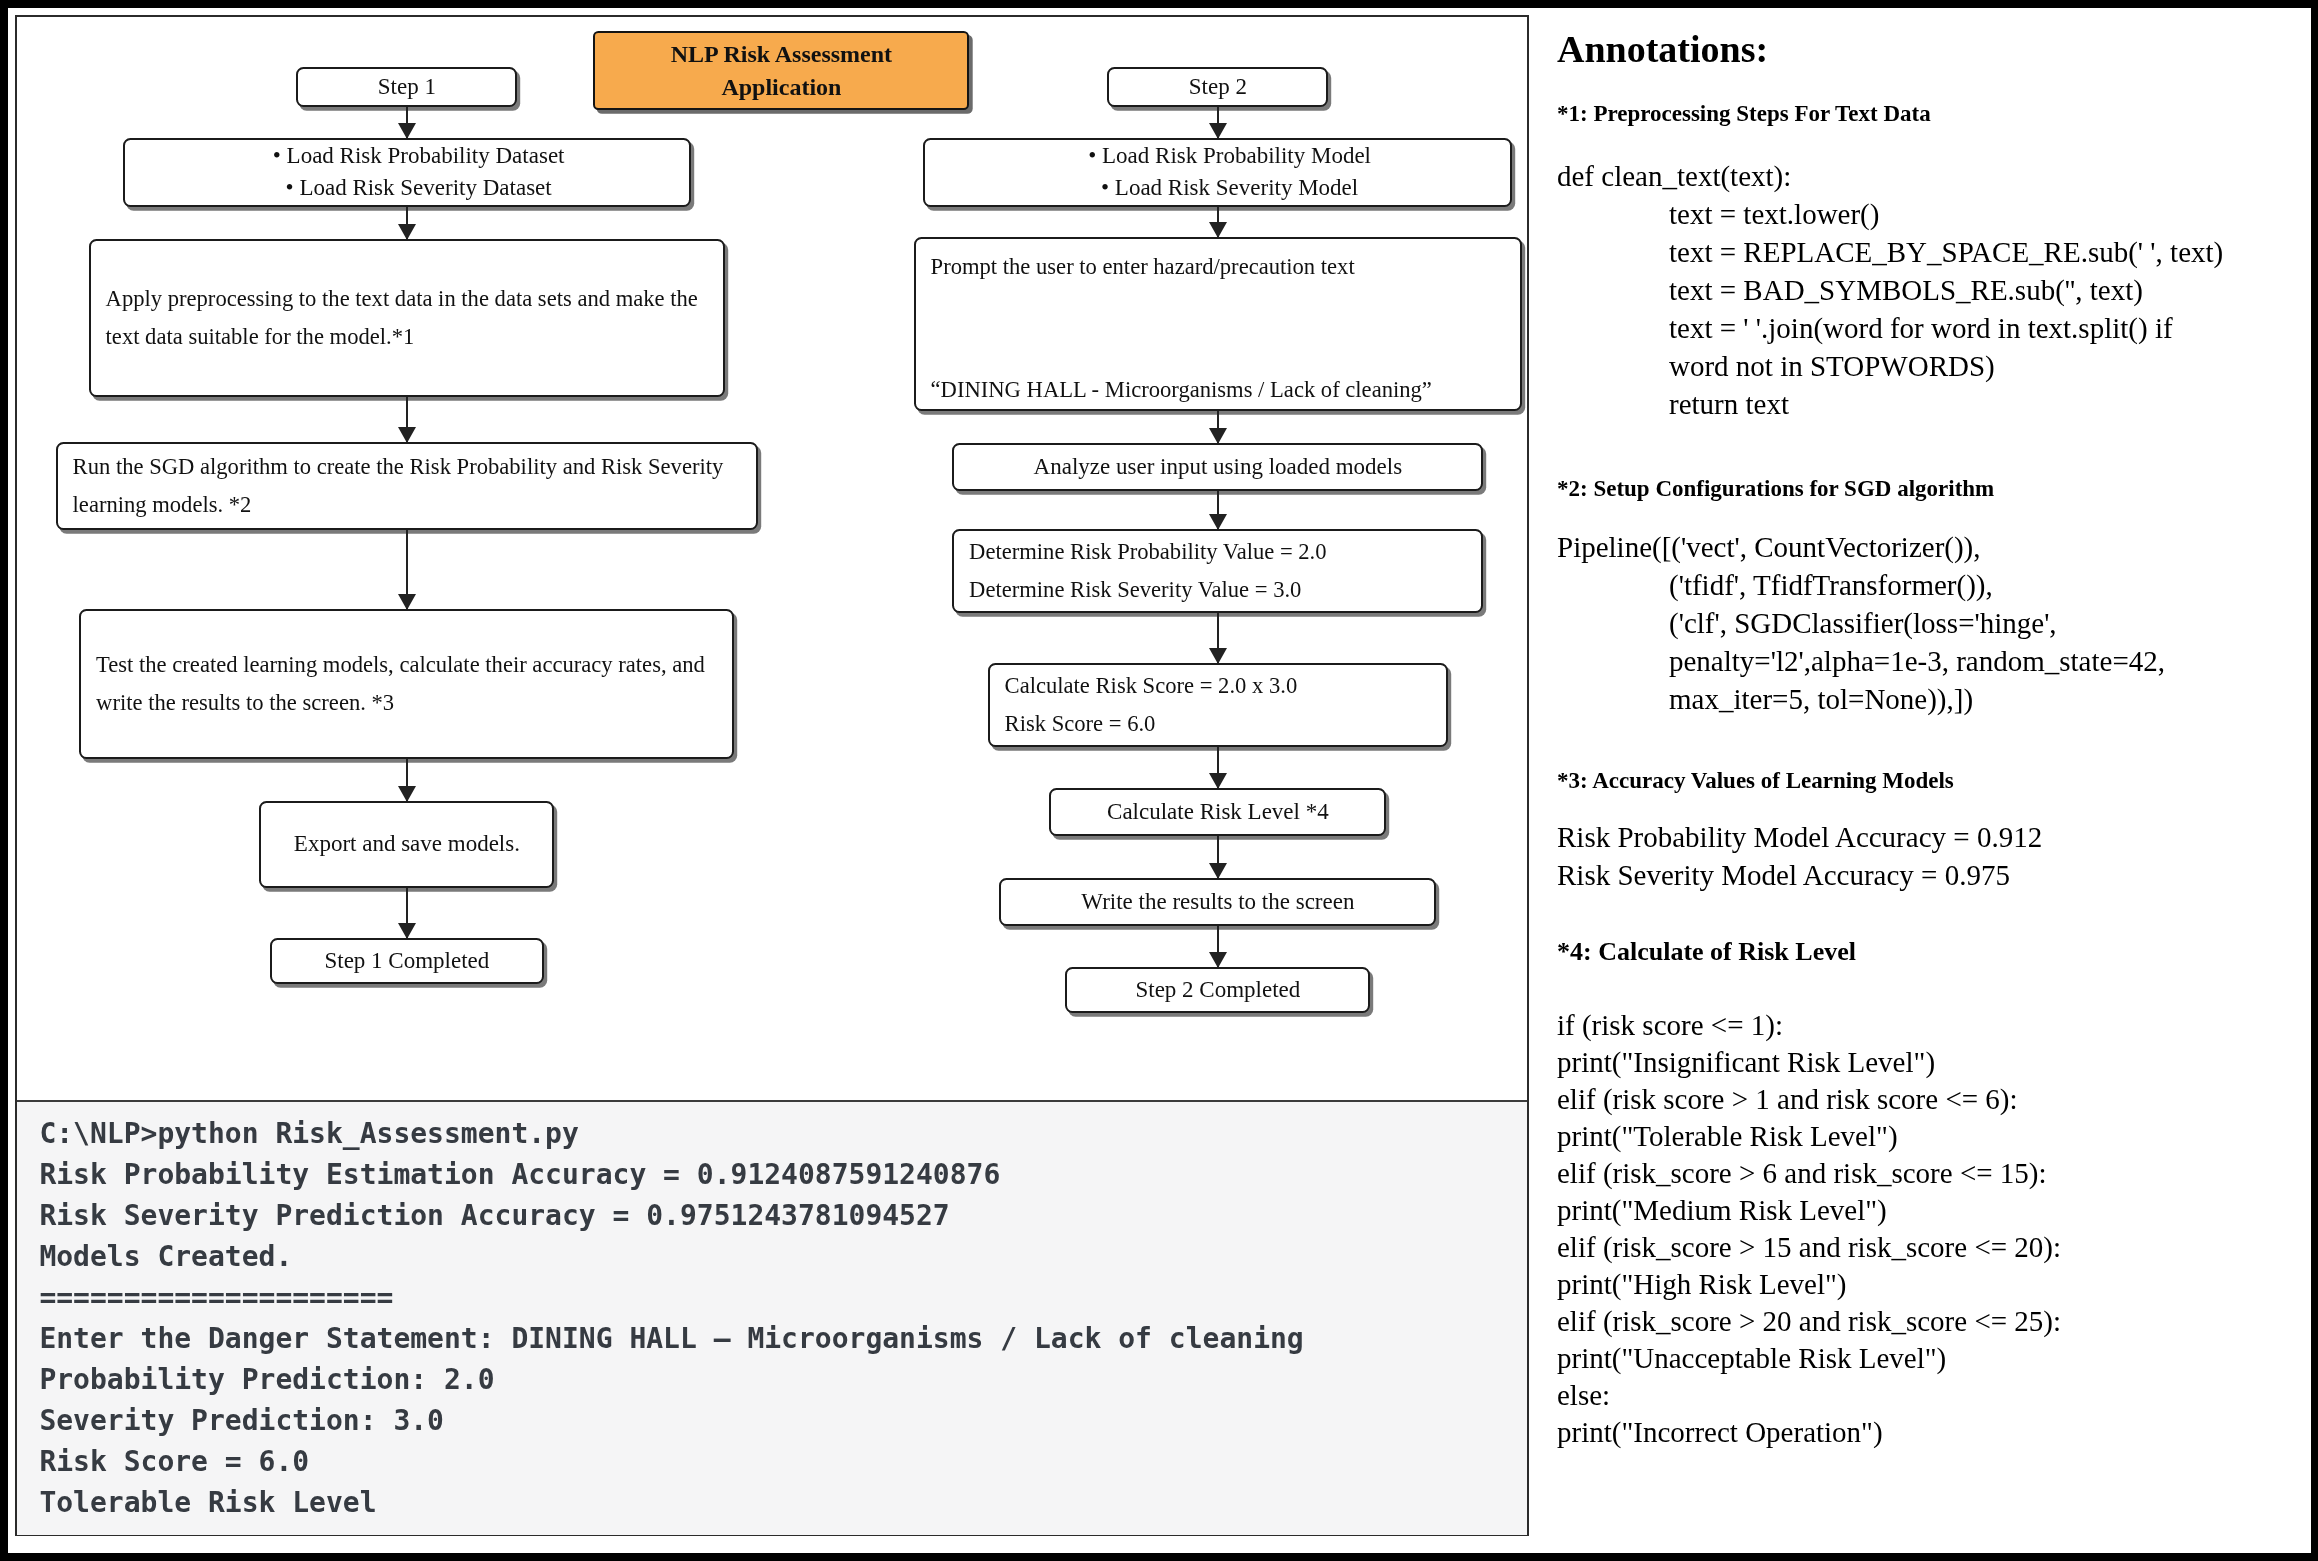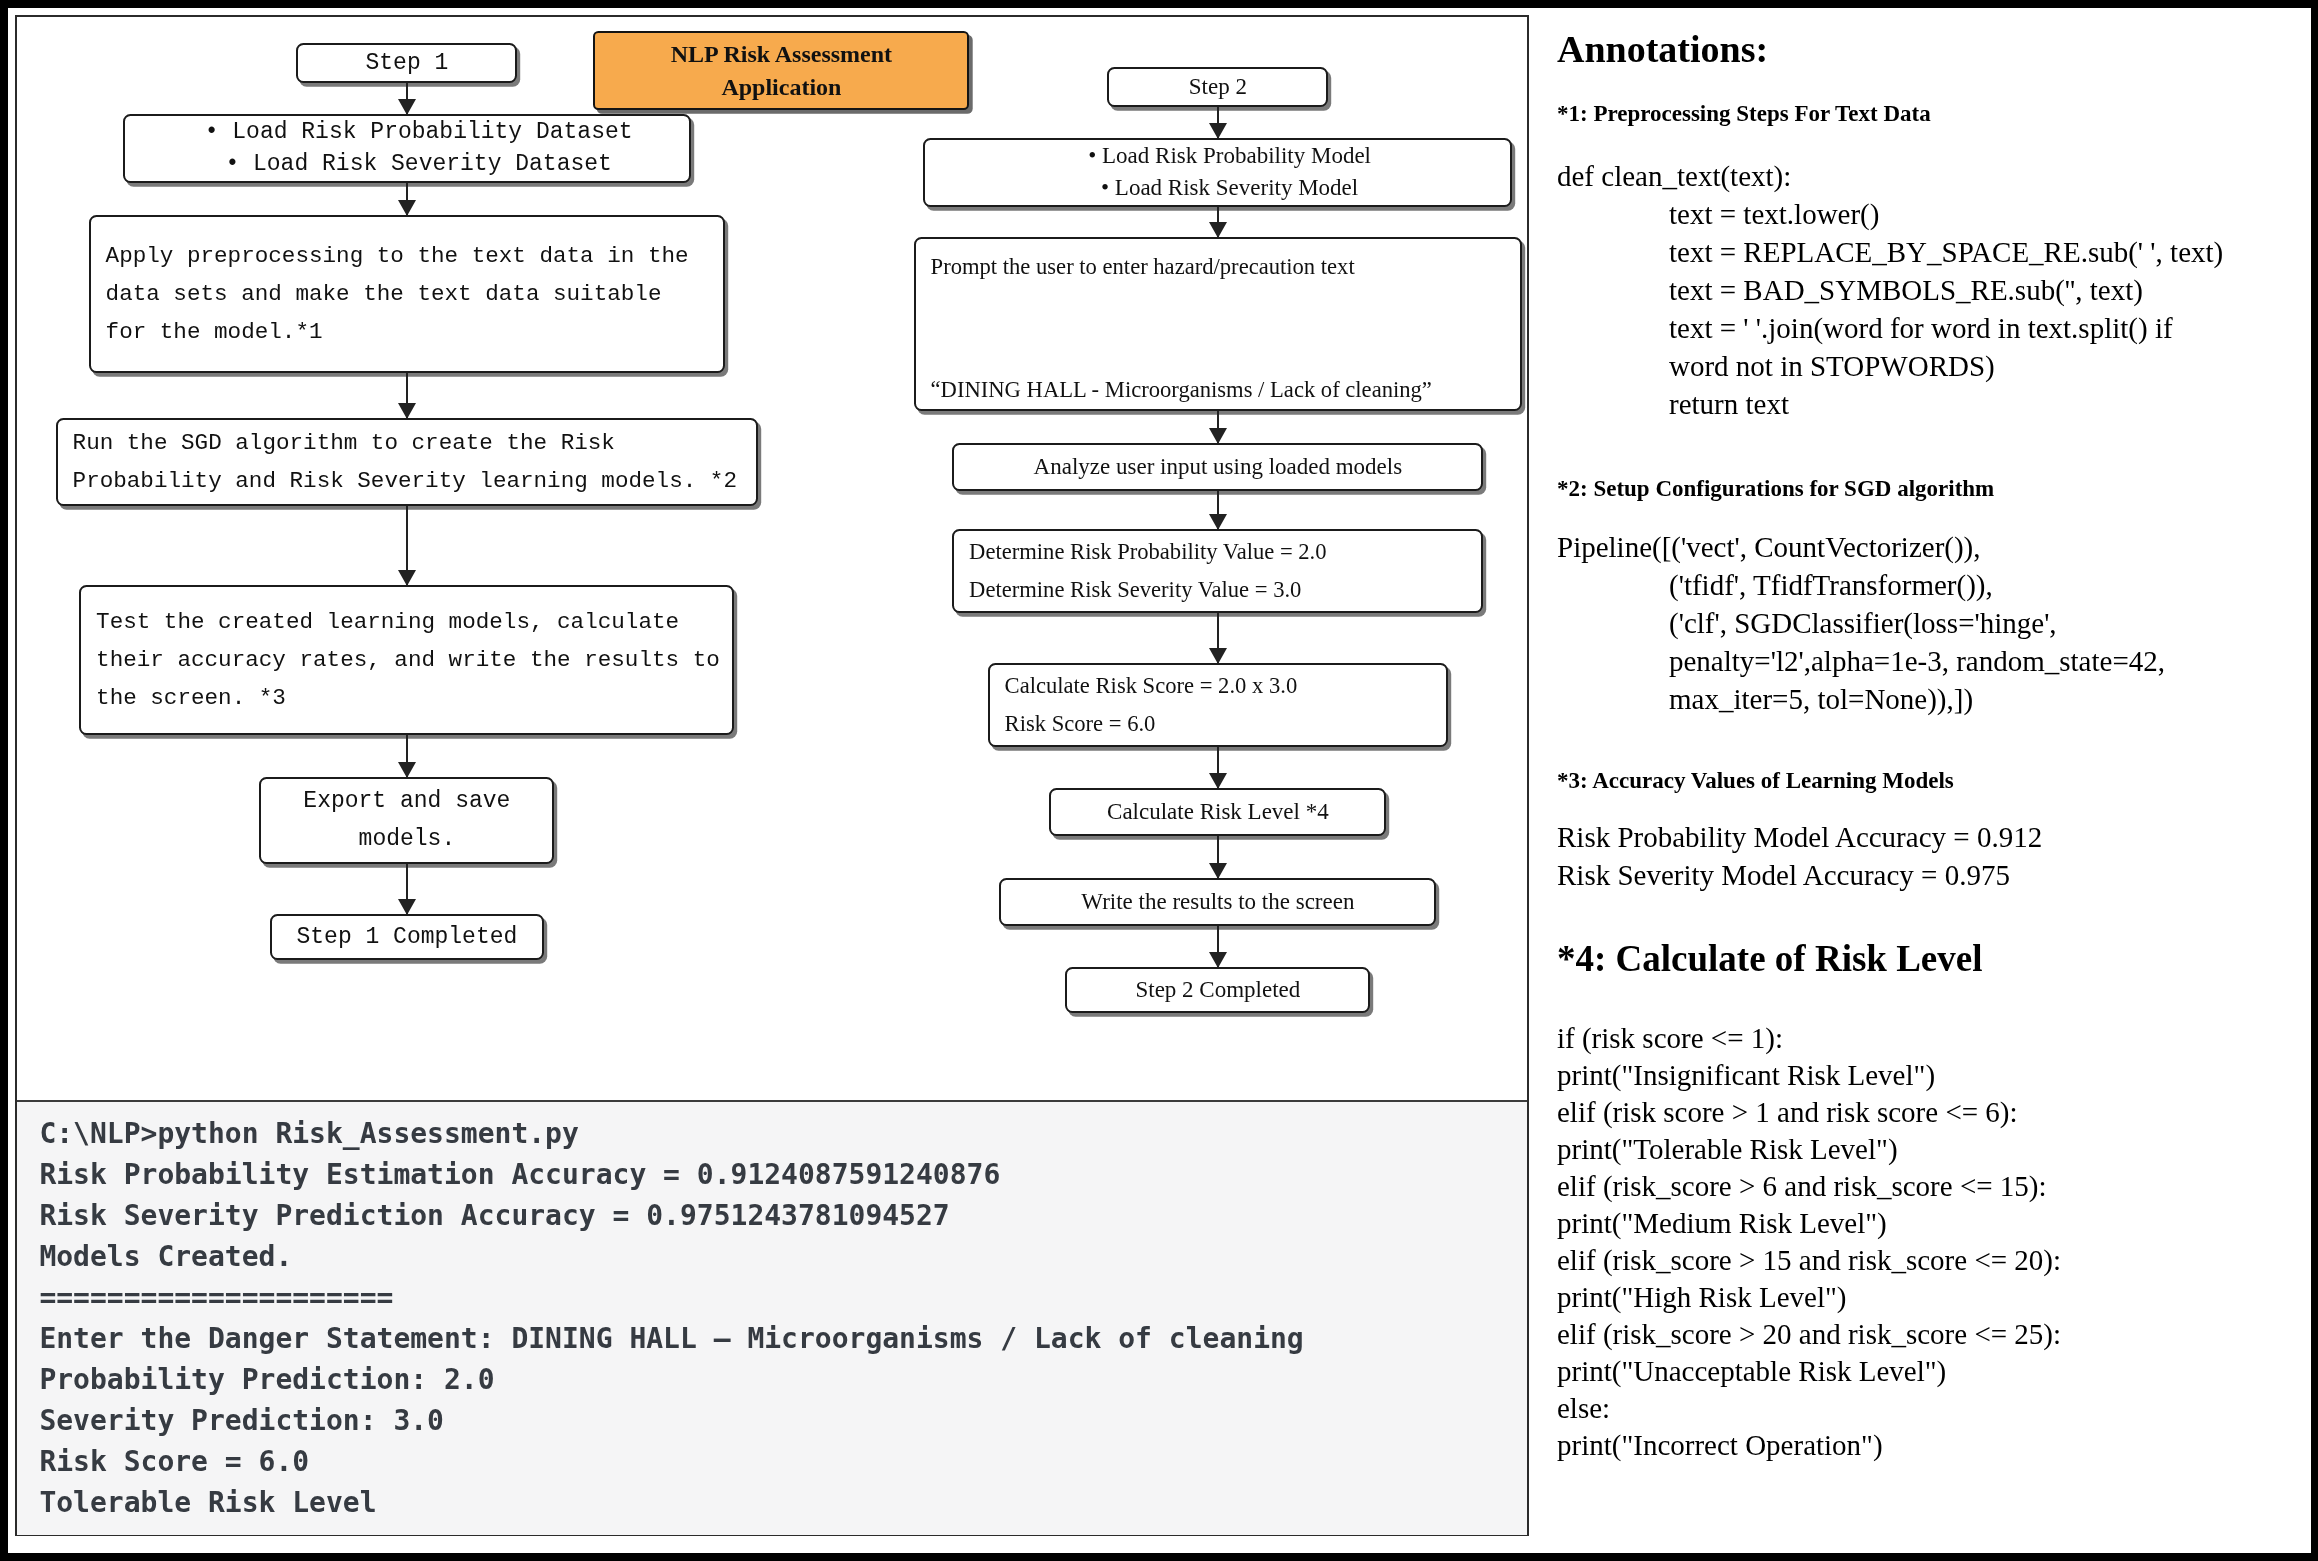--- a/index.html
+++ b/index.html
@@ -9,21 +9,21 @@
   
   .left-panel{position:absolute;left:7.4px;top:7.4px;width:1514px;height:1521px;
               border:2.1px solid #2b2b2b;box-sizing:border-box;background:#fff;}
   .fc{position:relative;width:100%;height:1218px;background:#fff;}
   .title-box{position:absolute;left:576px;top:13.7px;width:376px;height:79px;
              background:#F7AA4D;border:2.6px solid #141414;border-radius:5.3px;
              box-shadow:3.7px 3.7px 0 #6b6b6b;display:flex;align-items:center;justify-content:center;
              text-align:center;font-weight:bold;font-size:24px;line-height:33px;box-sizing:border-box;
              padding:0 32px;}
   .col{position:absolute;top:0;display:flex;flex-direction:column;align-items:center;}
-  #col1{left:37px;width:705px;padding-top:26px;font-family:Liberation Mono, monospace;}
+  #col1{left:37px;width:705px;padding-top:50px;}
   #col2{left:894px;width:613px;padding-top:50px;}
   .node{box-sizing:border-box;border:2.1px solid #1b1b1b;border-radius:7.4px;background:#fff;
         display:flex;flex-direction:column;justify-content:center;
         font-size:23px;line-height:38px;box-shadow:3.2px 3.7px 0 #7a7a7a;}
   .node .nl{min-height:38px;}
   .node.c{align-items:center;text-align:center;}
   .node.l{align-items:flex-start;text-align:left;padding-left:14.7px;padding-right:12.6px;font-size:22.6px;}
   .node.bl{align-items:center;text-align:left;padding-left:34px;padding-right:10.5px;}
   .node.bl .nl{line-height:32px;min-height:32px;}
   .node.top{justify-content:space-between;padding-top:8.4px;}
@@ -33,21 +33,21 @@
               border-top:16px solid #222;}
   
   .terminal{position:absolute;left:0;top:1083px;width:100%;height:435px;background:#F5F5F6;
             border-top:2.6px solid #3c3c3c;box-sizing:border-box;padding:10.5px 22px;overflow:hidden;}
   .tline{font-family:"DejaVu Sans Mono",monospace;font-weight:bold;font-size:28px;line-height:41px;
          color:#363B42;white-space:pre;}
   
   .ann{position:absolute;left:1549px;top:5.3px;width:749px;color:#000;}
   .ann-h{font-size:38px;font-weight:bold;margin-top:13.7px;}
   .sec-h{font-size:23px;font-weight:bold;}
-  #s4h{font-size:37px;}
+  #s4h{font-size:26px;}
   .cl{font-size:29px;line-height:38px;white-space:pre-wrap;}
   .cl.ind{padding-left:112px;}
   #s1h{margin-top:30.5px;}
   #s1c{margin-top:29.5px;}
   #s2h{margin-top:53px;}
   #s2c{margin-top:26px;}
   #s3h{margin-top:50px;}
   #s3c{margin-top:24px;}
   #s4h{margin-top:43px;}
   #s4c{margin-top:40px;}

